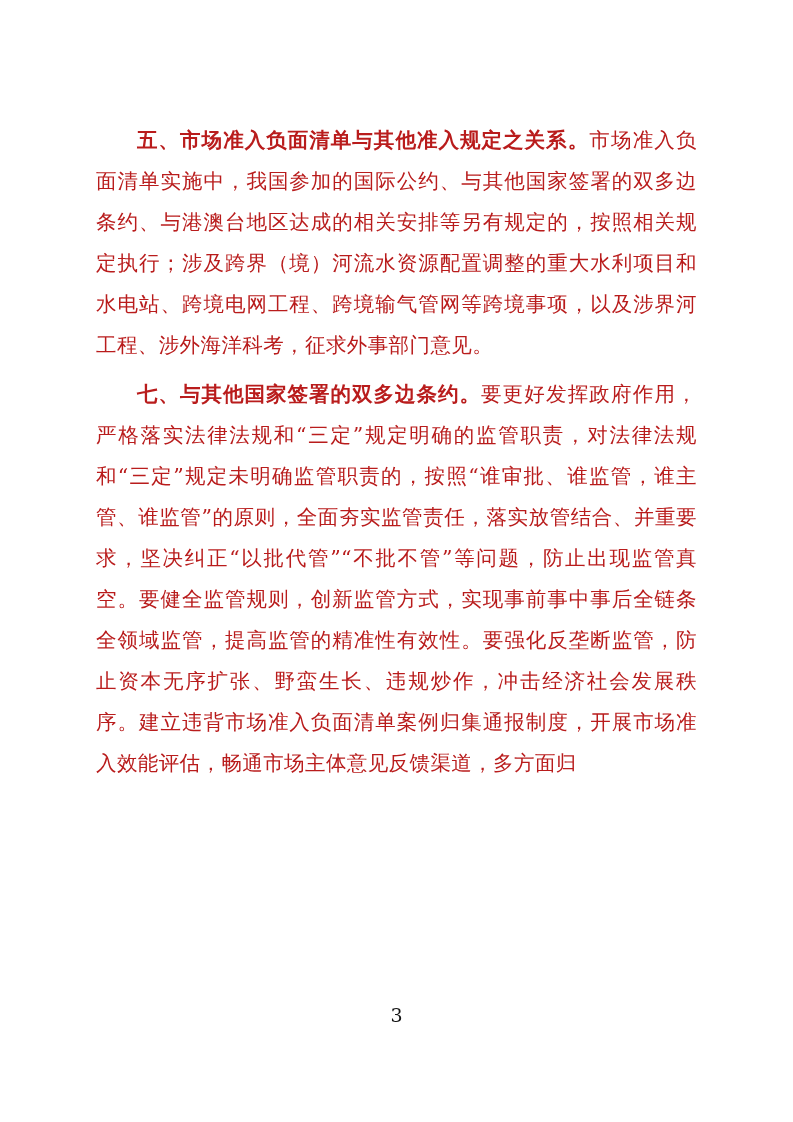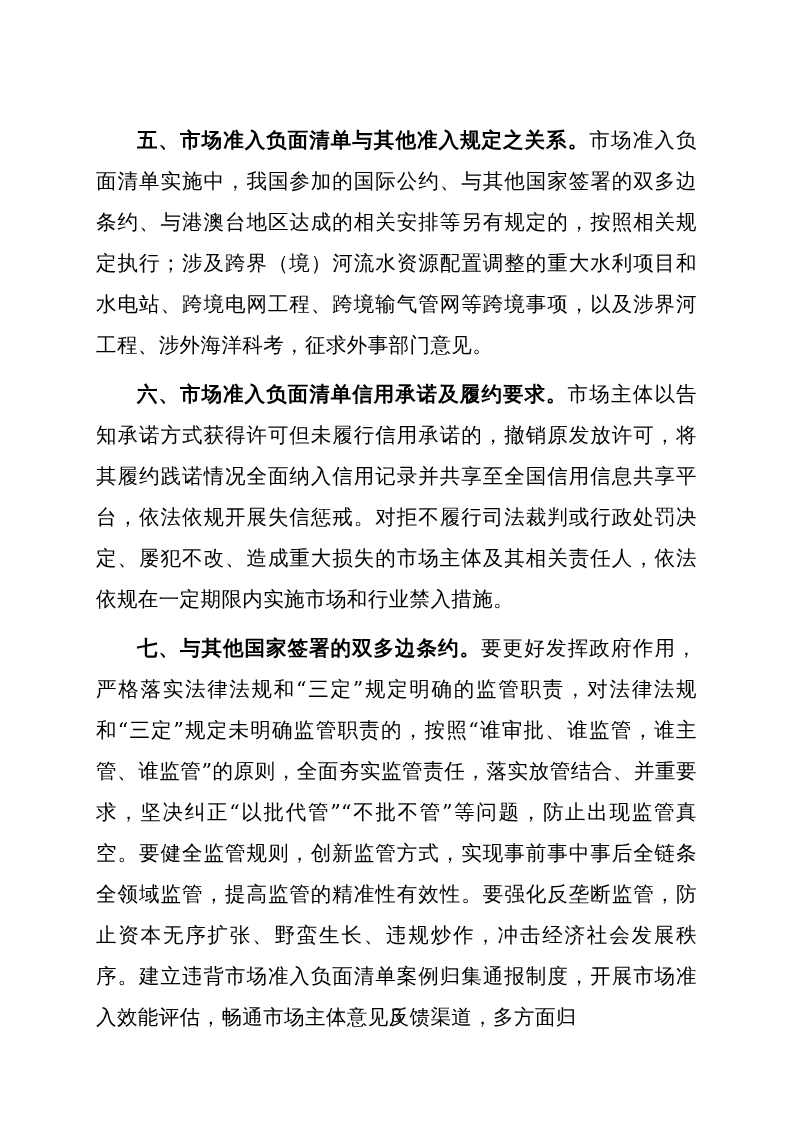--- a/index.html
+++ b/index.html
@@ -28,21 +28,21 @@
     width: 601px;
   }
   .para {
     margin: 0 0 8px 0;
     font-size: 20.5px;
     line-height: 41px;
     text-align: justify;
     text-justify: inter-character;
     text-indent: 2em;
     letter-spacing: 0.4px;
-    color: #000000;
+    color: #b91c1c;
   }
   .para .lead {
     font-weight: 700;
     font-family: "DejaVu Sans", "Liberation Sans", sans-serif;
     letter-spacing: 0.2px;
   }
   .para .rest {
     font-family: "DejaVu Serif", "Liberation Serif", serif;
   }
   .page-number {
@@ -59,23 +59,20 @@
 </head>
 <body>
 
 <div class="page">
   <div class="doc-body">
 
     <p class="para">
       <span class="lead">五、市场准入负面清单与其他准入规定之关系。</span><span class="rest">市场准入负面清单实施中，我国参加的国际公约、与其他国家签署的双多边条约、与港澳台地区达成的相关安排等另有规定的，按照相关规定执行；涉及跨界（境）河流水资源配置调整的重大水利项目和水电站、跨境电网工程、跨境输气管网等跨境事项，以及涉界河工程、涉外海洋科考，征求外事部门意见。</span>
     </p>
 
-    <p class="para">
-      <span class="lead">六、市场准入负面清单信用承诺及履约要求。</span><span class="rest">市场主体以告知承诺方式获得许可但未履行信用承诺的，撤销原发放许可，将其履约践诺情况全面纳入信用记录并共享至全国信用信息共享平台，依法依规开展失信惩戒。对拒不履行司法裁判或行政处罚决定、屡犯不改、造成重大损失的市场主体及其相关责任人，依法依规在一定期限内实施市场和行业禁入措施。</span>
-    </p>
 
     <p class="para">
       <span class="lead">七、与其他国家签署的双多边条约。</span><span class="rest">要更好发挥政府作用，严格落实法律法规和“三定”规定明确的监管职责，对法律法规和“三定”规定未明确监管职责的，按照“谁审批、谁监管，谁主管、谁监管”的原则，全面夯实监管责任，落实放管结合、并重要求，坚决纠正“以批代管”“不批不管”等问题，防止出现监管真空。要健全监管规则，创新监管方式，实现事前事中事后全链条全领域监管，提高监管的精准性有效性。要强化反垄断监管，防止资本无序扩张、野蛮生长、违规炒作，冲击经济社会发展秩序。建立违背市场准入负面清单案例归集通报制度，开展市场准入效能评估，畅通市场主体意见反馈渠道，多方面归</span>
     </p>
 
   </div>
 
   <div class="page-number">3</div>
 </div>
 

